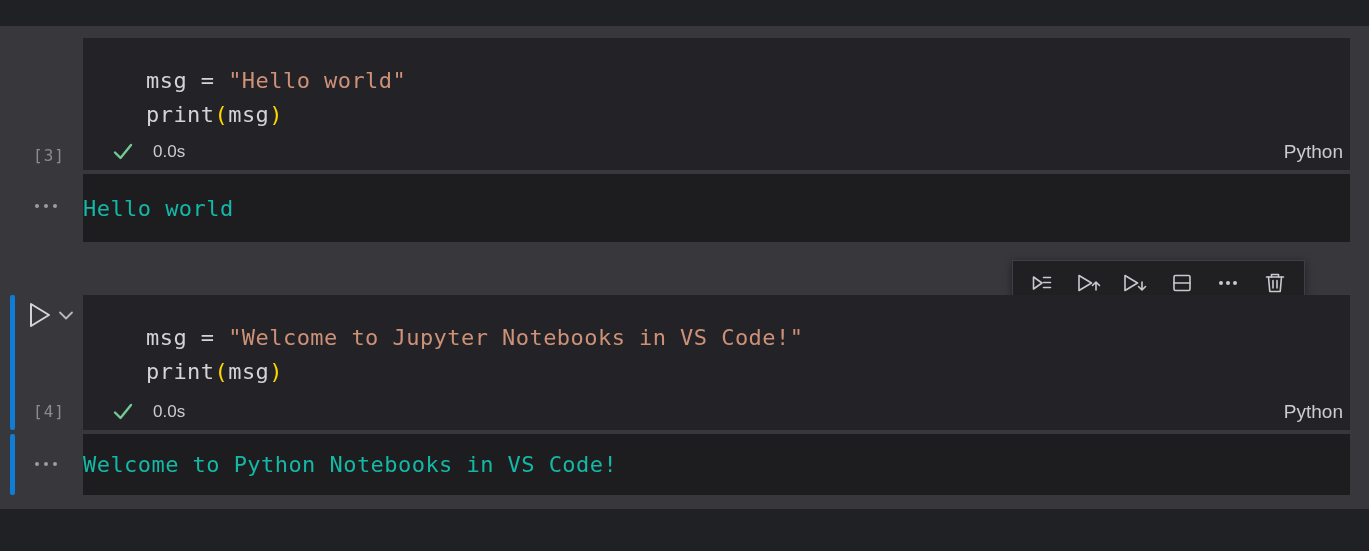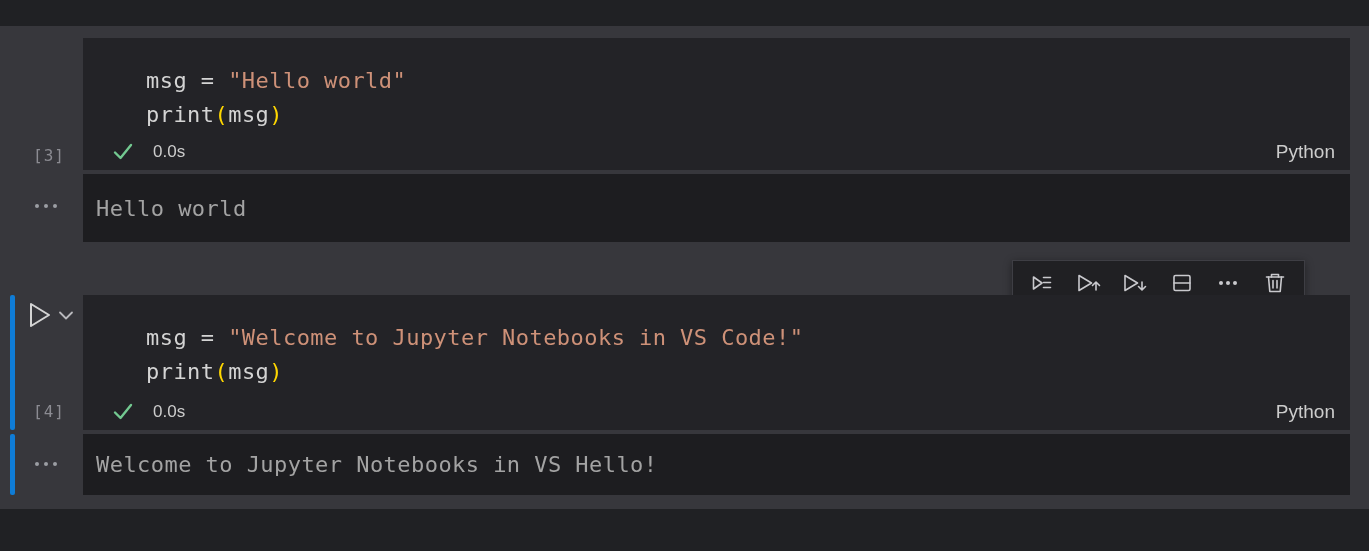--- a/index.html
+++ b/index.html
@@ -16,33 +16,33 @@
   .container{position:absolute;left:83px;width:1267px;}
   .cell-box{background:#232327;}
   .cell1{top:38px;height:132px;}
   .cell2{top:295px;height:135px;}
   .out-box{background:#1d1d20;}
   .out1{top:174px;height:68px;}
   .out2{top:434px;height:61px;}
 
   .code{padding:26px 0 0 63px;font-family:"DejaVu Sans Mono","Liberation Mono",monospace;
         font-size:22px;line-height:34px;letter-spacing:.45px;white-space:pre;cursor:text;}
-  .status{position:absolute;left:0;right:8px;bottom:2px;height:32px;display:flex;align-items:center;
+  .status{position:absolute;left:0;right:0;bottom:2px;height:32px;display:flex;align-items:center;
           padding:0 7px 0 28px;}
   .check-icon{width:24px;height:24px;flex:0 0 auto;}
   .check-icon path{stroke:var(--check);stroke-width:2.4;fill:none;stroke-linecap:round;stroke-linejoin:round;}
   .duration{color:var(--status);font-size:17px;margin-left:18px;}
   .lang{margin-left:auto;color:var(--status);font-size:19px;cursor:pointer;text-align:right;}
 
   .exec{position:absolute;color:var(--muted);font-family:"DejaVu Sans Mono","Liberation Mono",monospace;
         font-size:16px;letter-spacing:1px;}
   .exec1{left:33px;top:146px;}
   .exec2{left:33px;top:402px;}
 
-  .out-text{display:flex;align-items:center;height:100%;padding-left:13px;color:#a3a3a3;
+  .out-text{display:flex;align-items:center;height:100%;color:#14b8a6;
             font-family:"DejaVu Sans Mono","Liberation Mono",monospace;font-size:22px;letter-spacing:.45px;}
 
   .dots{position:absolute;left:33px;display:flex;gap:5px;cursor:pointer;padding:4px 2px;}
   .dots i{width:4px;height:4px;border-radius:50%;background:#9b9ea3;display:block;}
   .dots1{top:200px;}
   .dots2{top:458px;}
 
   .selbar{position:absolute;left:10px;width:5px;background:var(--accent);border-radius:2px;}
   .selbar1{top:295px;height:135px;}
   .selbar2{top:434px;height:61px;}
@@ -151,20 +151,20 @@
           <path d="M4 12.5 L9.5 18 L20 5"></path>
         </svg>
       <span class="duration">0.0s</span>
       <span class="lang">Python</span>
     </div>
   </div>
   <div class="exec exec2">[4]</div>
 
   <div class="selbar selbar2"></div>
   <div class="container out-box out2">
-    <div class="out-text">Welcome to Jupyter Notebooks in VS Hello!</div>
+    <div class="out-text">Welcome to Python Notebooks in VS Code!</div>
   </div>
   <div class="dots dots2">
       <i></i>
       <i></i>
       <i></i>
     </div>
 </div>
 
 </body></html>

